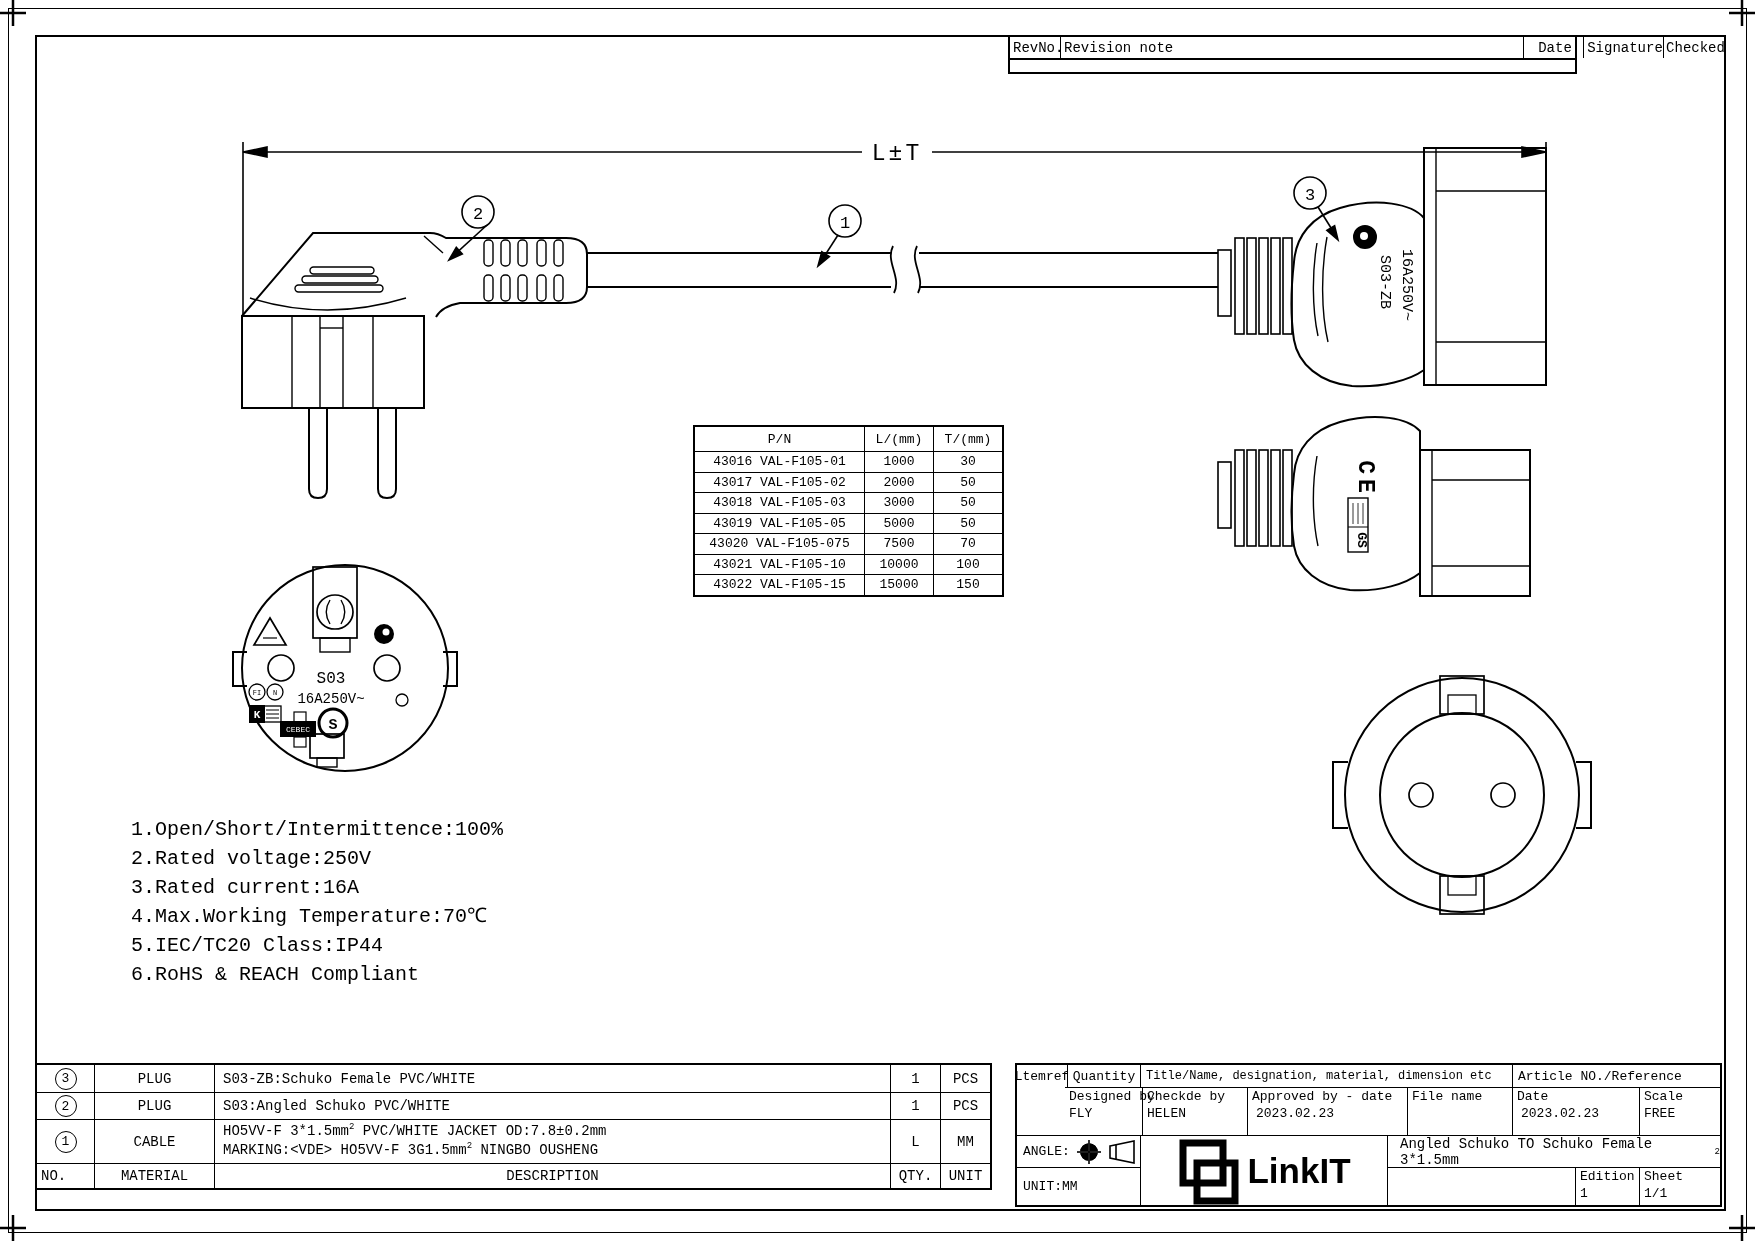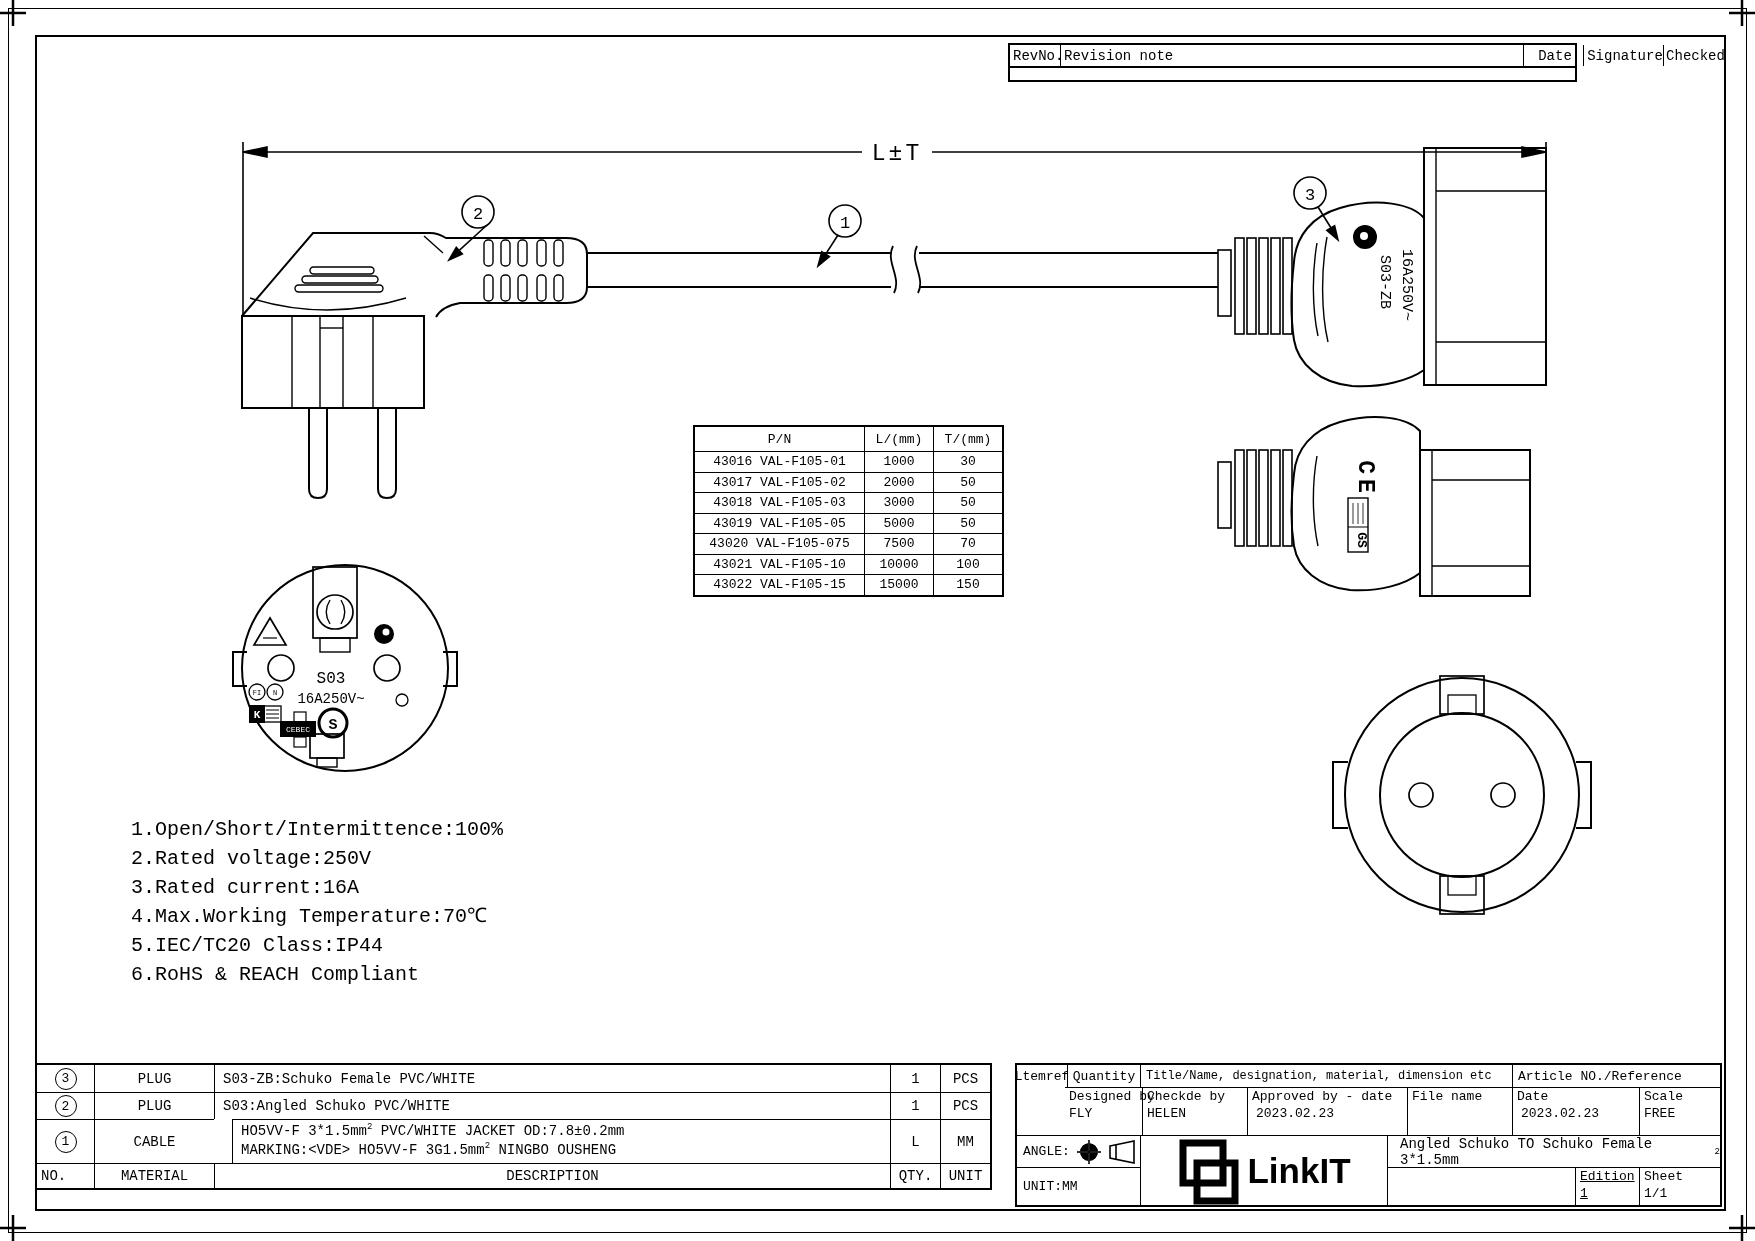--- a/index.html
+++ b/index.html
@@ -6,21 +6,21 @@
   .sheet{position:relative;width:1755px;height:1241px;background:#fff;color:#000;
          font-family:"Liberation Mono","DejaVu Sans Mono",monospace;overflow:hidden;}
   .abs{position:absolute;}
   .frame-outer{left:8px;top:8px;width:1737px;height:1223px;border:1.5px solid #000;}
   .frame-inner{left:35px;top:35px;width:1687px;height:1172px;border:2px solid #000;}
   svg.overlay{position:absolute;left:0;top:0;}
   
   .cell{display:flex;align-items:center;box-sizing:border-box;}
   .c-center{justify-content:center;text-align:center;}
   
-  .rev-table{left:1008px;top:35px;width:569px;margin-top:8px;}
+  .rev-table{left:1008px;top:35px;width:569px;}
   .rev-head{display:grid;grid-template-columns:50px 463px 60px 80px 61px;height:25px;
             border:2px solid #000;box-sizing:border-box;font-size:14px;}
   .rev-head .cell{border-left:1px solid #000;padding-left:3px;overflow:hidden;white-space:nowrap;}
   .rev-head .cell:first-child{border-left:none;}
   .rev-empty{height:14px;border:2px solid #000;border-top:none;box-sizing:border-box;}
   
   .parts-table{left:693px;top:425px;width:311px;border:2px solid #000;box-sizing:border-box;
                display:grid;grid-template-columns:169px 69px 69px;grid-auto-rows:20.5px;font-size:13px;}
   .parts-table .cell{border-left:1px solid #000;border-top:1px solid #000;justify-content:center;
                      white-space:nowrap;overflow:hidden;}
@@ -310,21 +310,21 @@
       <div class="cell c-center">PLUG</div>
       <div class="cell desc">S03:Angled Schuko PVC/WHITE</div>
       <div class="cell c-center">1</div>
       <div class="cell c-center">PCS</div>
     </div>
     <div class="mat-row" style="height:44px;">
       <div class="cell c-center">
           <span class="circle-num">1</span>
         </div>
       <div class="cell c-center">CABLE</div>
-      <div class="cell desc" style="display:block;padding-top:2px;margin-left:18px;">
+      <div class="cell desc" style="display:block;padding-top:2px;">
         <span class="desc2"><span>HO5VV-F 3*1.5mm</span><span class="sup">2</span><span> PVC/WHITE JACKET OD:7.8±0.2mm</span></span>
         <span class="desc2"><span>MARKING:&lt;VDE&gt; HO5VV-F 3G1.5mm</span><span class="sup">2</span><span> NINGBO OUSHENG</span></span>
       </div>
       <div class="cell c-center">L</div>
       <div class="cell c-center">MM</div>
     </div>
     <div class="mat-row" style="height:25px;">
       <div class="cell" style="padding-left:4px;">NO.</div>
       <div class="cell c-center">MATERIAL</div>
       <div class="cell c-center">DESCRIPTION</div>
@@ -391,21 +391,21 @@
           </g>
         </svg>
         <span class="logo-text">LinkIT</span>
       </div>
     </div>
     <div class="tb-cell bl bt cell" style="left:370px;top:70px;width:333px;height:32px;padding-left:12px;font-size:14px;">
       <span>Angled Schuko TO Schuko Female 3*1.5mm</span>
         <span class="sup">2</span>
     </div>
     <div class="tb-cell bl bt" style="left:370px;top:102px;width:188px;height:38px;"></div>
-    <div class="tb-cell bl bt" style="left:558px;top:102px;width:64px;height:38px;text-decoration:underline;">
+    <div class="tb-cell bl bt" style="left:558px;top:102px;width:64px;height:38px;">
       <span class="tb-lab">Edition</span>
       <span class="tb-val" style="padding-left:4px;">1</span>
     </div>
     <div class="tb-cell bl bt" style="left:622px;top:102px;width:81px;height:38px;">
       <span class="tb-lab">Sheet</span>
       <span class="tb-val" style="padding-left:4px;">1/1</span>
     </div>
   </div>
 
 </div>

